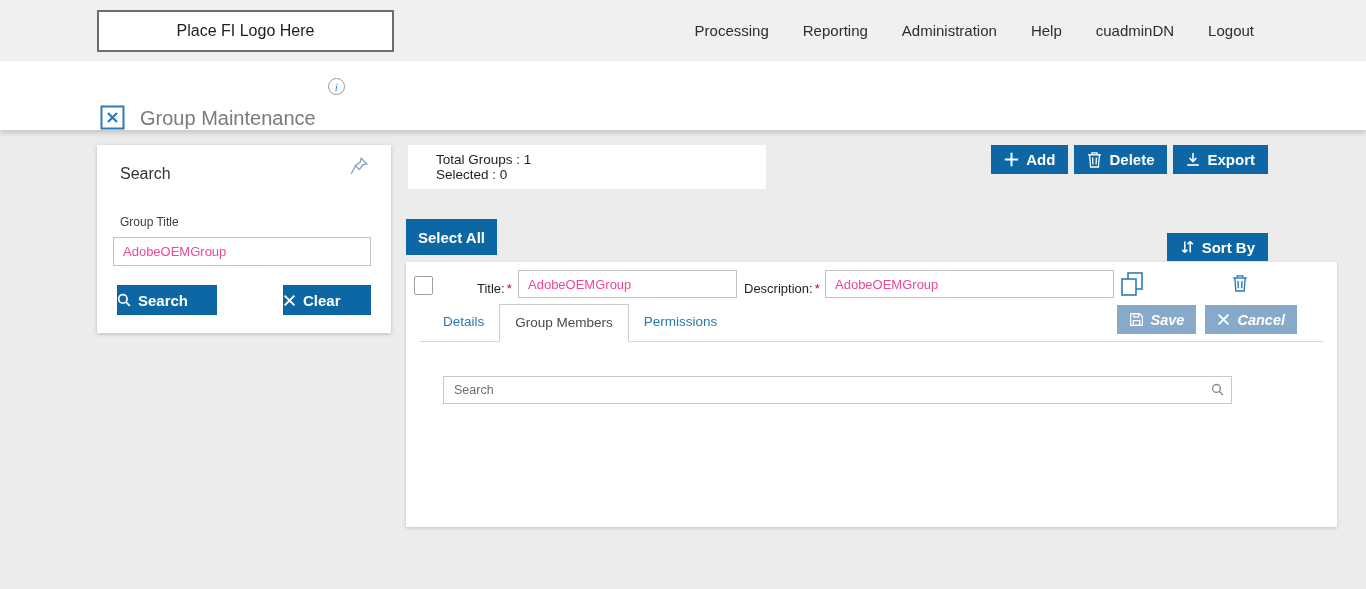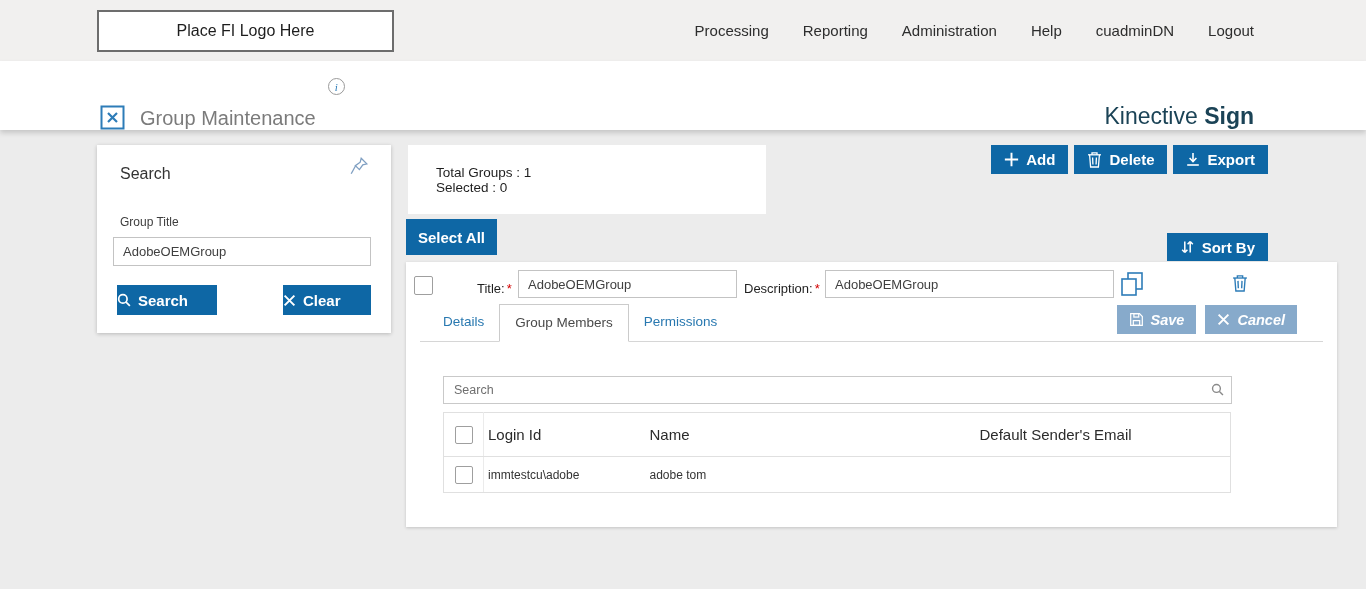--- a/index.html
+++ b/index.html
@@ -32,28 +32,28 @@
          background:#0e67a5; color:#fff; font-size:15px; font-weight:600; font-family:inherit; cursor:pointer; }
   .btn .ic { display:flex; }
   .btn.muted { background:#87aacb; }
 
   
   .search-card { position:absolute; left:97px; top:15px; width:294px; height:188px; background:#fff;
                  box-shadow:0 1px 4px rgba(0,0,0,.22); }
   .search-title { position:absolute; left:23px; top:20px; font-size:16px; color:#333; }
   .pin { position:absolute; right:22px; top:11px; cursor:pointer; }
   .field-label { position:absolute; left:23px; top:70px; font-size:12px; color:#3d3d3d; }
-  .text-input { border:1px solid #c3c3c3; font-size:13px; color:#404040; padding:0 9px;
+  .text-input { border:1px solid #c3c3c3; font-size:13px; color:#ec4899; padding:0 9px;
                 font-family:inherit; background:#fff; outline:none; }
   .group-title-input { position:absolute; left:16px; top:92px; width:258px; height:29px; }
   .search-btn { position:absolute; left:20px; top:140px; width:100px; height:30px; }
   .clear-btn { position:absolute; right:20px; top:140px; width:88px; height:30px; }
 
   
-  .summary { position:absolute; left:408px; top:15px; width:358px; height:69px; background:#fff;
+  .summary { position:absolute; left:408px; top:15px; width:358px; height:44px; background:#fff;
              display:flex; flex-direction:column; justify-content:center; padding-left:28px;
              font-size:13.5px; color:#1e1e1e; }
 
   
   .top-actions { position:absolute; right:98px; top:15px; display:flex; gap:6px; }
   .top-actions .btn { height:29px; padding:0 13px; }
 
   .select-all { position:absolute; left:406px; top:89px; height:36px; padding:16px 12px; }
   .sort-by { position:absolute; right:98px; top:103px; height:28px; padding:0 13px; }
 
@@ -126,24 +126,20 @@
     <span class="page-icon">
       <svg width="25" height="25" viewBox="0 0 25 25">
         <rect x="1.5" y="1.5" width="22" height="22" fill="#fff" stroke="#2d7cb8" stroke-width="2"></rect>
         <path d="M8 8 L17 17 M17 8 L8 17" stroke="#2d7cb8" stroke-width="2.2" fill="none"></path>
       </svg>
     </span>
     <h1 class="page-title">Group Maintenance</h1>
     <span class="info-icon">
         <i>i</i>
       </span>
-    <div class="brand">
-      <span>Kinective</span>
-      <b>Sign</b>
-    </div>
   </div>
 
   <div class="content">
 
     <section class="search-card">
       <div class="search-title">Search</div>
       <span class="pin">
         <svg width="20" height="20" viewBox="0 0 20 20" fill="none" stroke="#7f9fc2" stroke-width="1.3">
           <path d="M12.2 2.2 L17.8 7.8 L13.8 8.8 L10.4 13.6 L6.4 9.6 L11.2 6.2 Z"></path>
           <line x1="6.6" y1="9.8" x2="2.2" y2="17.8"></line>
@@ -282,34 +278,16 @@
       <div class="member-search-wrap">
         <input type="text" class="member-search" placeholder="Search" style="">
         <span class="mag">
           <svg width="13" height="13" viewBox="0 0 15 15" fill="none" stroke="currentColor" stroke-width="1.6">
             <circle cx="6.3" cy="6.3" r="4.5"></circle>
               <line x1="9.7" y1="9.7" x2="13.8" y2="13.8"></line>
           </svg>
         </span>
       </div>
 
-      <table class="members">
-        <thead>
-          <tr>
-            <th class="cb-cell"><span class="checkbox"></span></th>
-            <th class="col-login">Login Id</th>
-            <th class="col-name">Name</th>
-            <th class="col-email">Default Sender's Email</th>
-          </tr>
-        </thead>
-        <tbody>
-          <tr>
-            <td class="cb-cell"><span class="checkbox"></span></td>
-            <td>immtestcu\adobe</td>
-            <td>adobe tom</td>
-            <td></td>
-          </tr>
-        </tbody>
-      </table>
     </section>
 
   </div>
 </div>
 
 </body></html>

